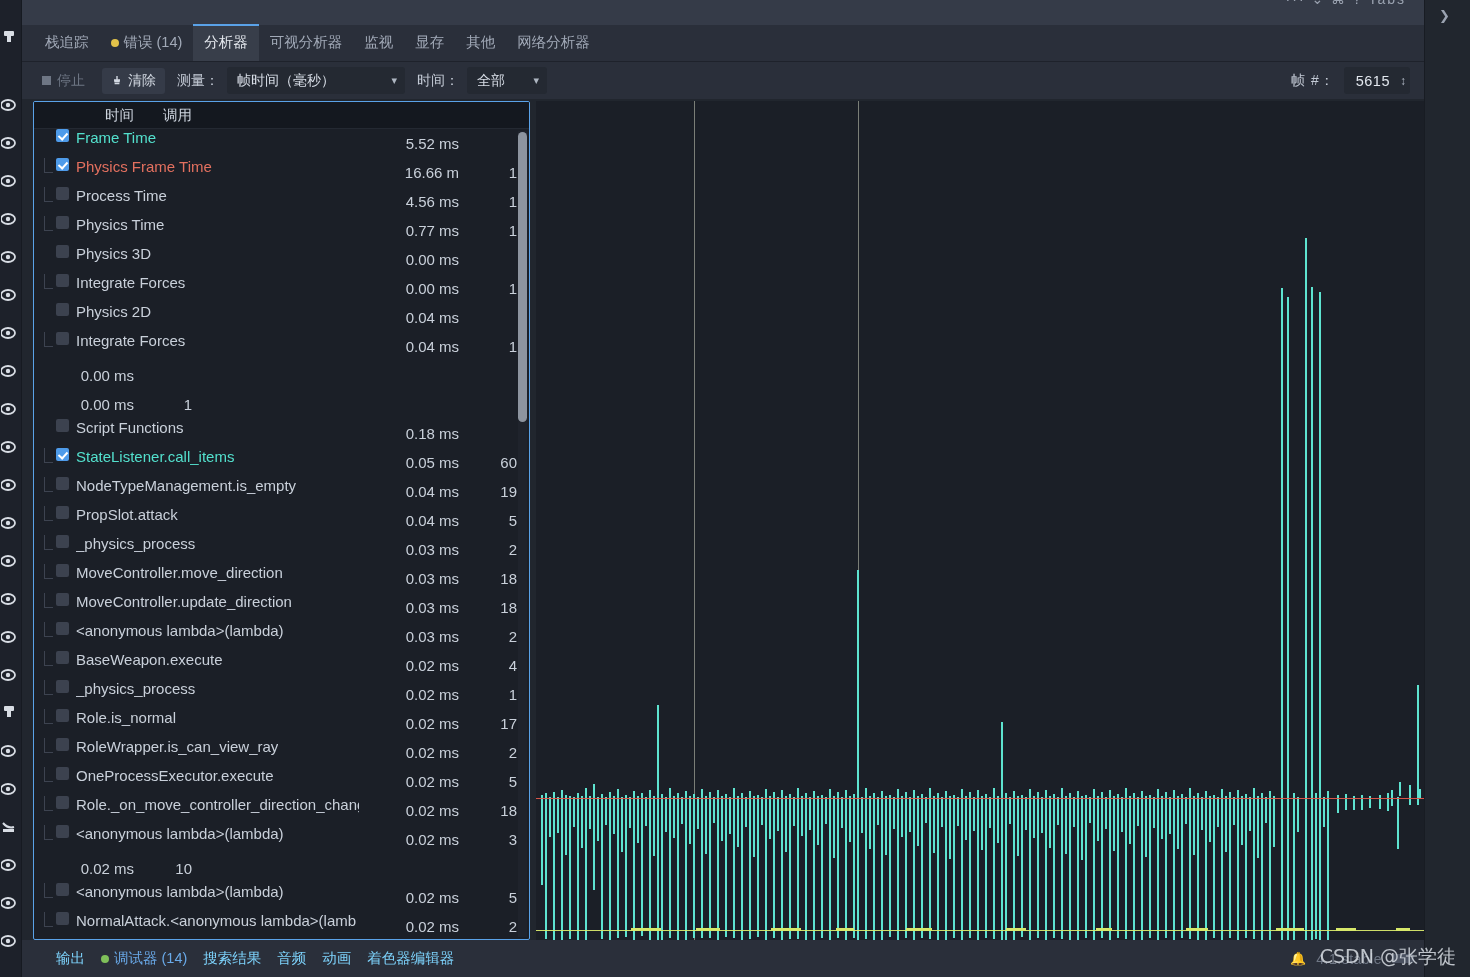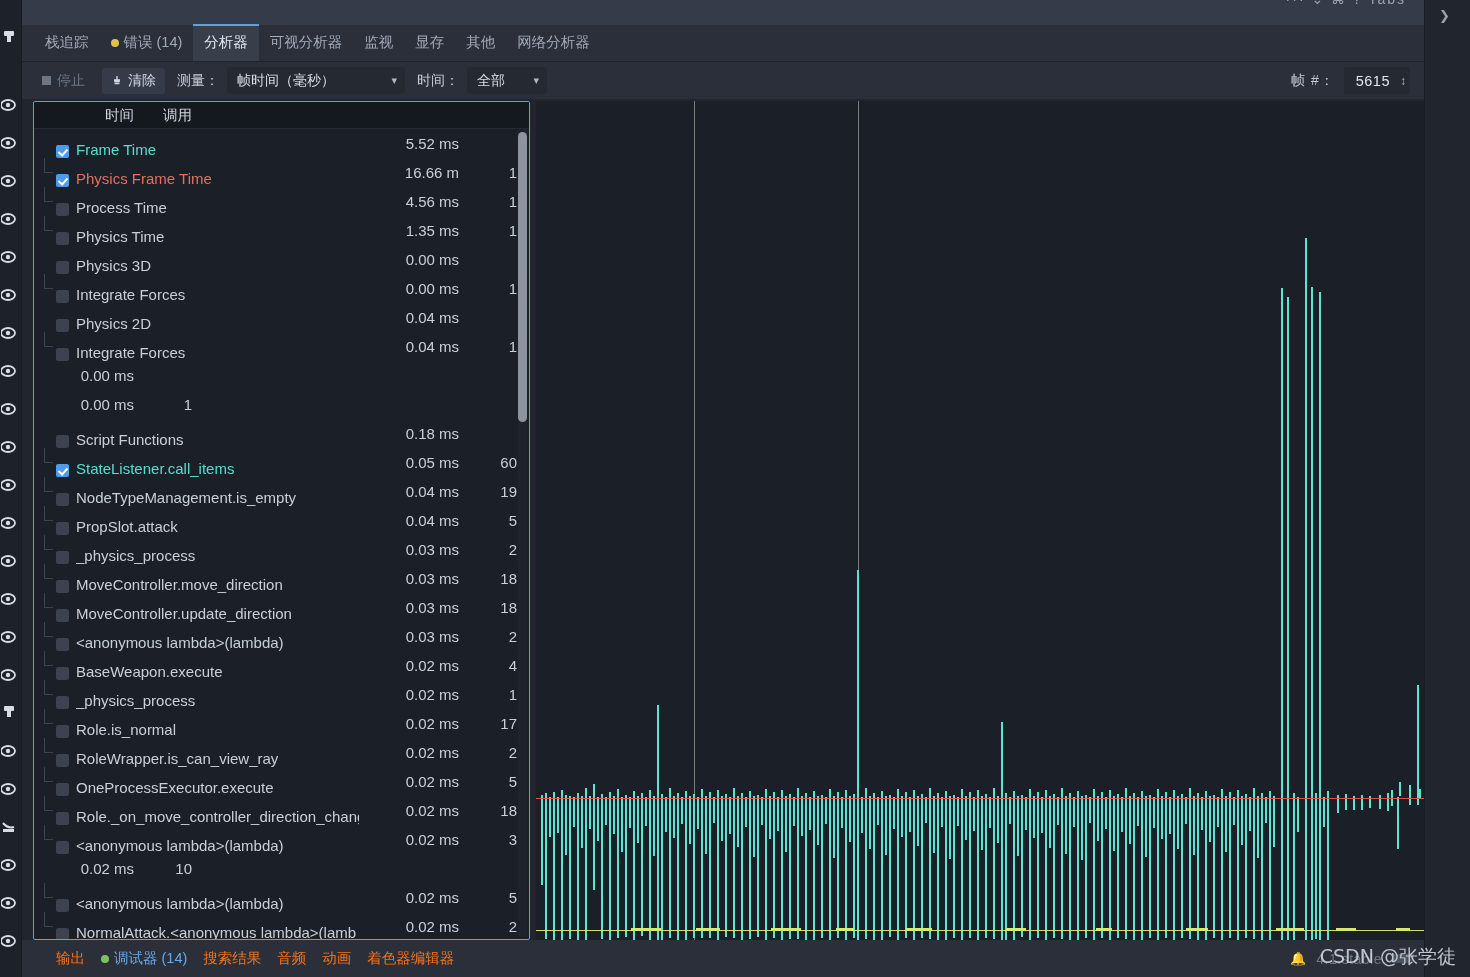--- a/index.html
+++ b/index.html
@@ -96,21 +96,21 @@
   }
   .th-name { flex:1; text-align:center; }
   .th-time { width:108px; text-align:right; padding-right:8px; }
   .th-calls{ width:62px;  text-align:right; padding-right:12px; }
   .tree-body { position:relative; }
   .trow {
     display:flex; align-items:center; height:29px;
     font-size:15px; color:#c9d0da; white-space:nowrap;
   }
   .trow .namecell {
-    flex:1; display:flex; align-items:flex-end; overflow:hidden; padding-left:6px;
+    flex:1; display:flex; align-items:flex-start; overflow:hidden; padding-left:6px;
   }
   .trow .timecell { width:108px; text-align:right; padding-right:8px; color:#c9d0da; }
   .trow .callcell { width:62px;  text-align:right; padding-right:12px; color:#c9d0da; }
   .guide {
     width:16px; height:29px; position:relative; flex:0 0 16px;
   }
   .guide.child::before {
     content:""; position:absolute; left:4px; top:-1px; width:1px; height:16px; background:#3d4350;
   }
   .guide.child::after {
@@ -147,21 +147,21 @@
     position:absolute; left:0; right:0; height:1.4px; background:#e0594a; opacity:.95;
   }
   .yline { position:absolute; left:0; right:0; height:1.4px; background:#d8e86a; opacity:.95; }
   .ybump { position:absolute; background:#d8e86a; height:3px; }
 
   
   .statusbar {
     position:absolute; left:22px; top:940px; width:1402px; height:37px;
     background:#2a2f3a; display:flex; align-items:center; padding-left:34px; gap:16px;
   }
-  .sb-item { font-size:14.5px; color:#f97316; white-space:nowrap; cursor:default; }
+  .sb-item { font-size:14.5px; color:#7dd3fc; white-space:nowrap; cursor:default; }
   .sb-item.link { color:#69a9e8; display:flex; align-items:center; gap:5px; }
   .sb-item.link .dot {
     width:8px; height:8px; border-radius:50%; background:#7fc05a; display:inline-block;
   }
   .sb-right {
     position:absolute; right:10px; top:0; height:37px;
     display:flex; align-items:center; gap:10px;
   }
   .ver { font-size:14px; color:#6f7785; letter-spacing:.5px; }
   .bell { color:#5d646f; font-size:13px; }
@@ -376,21 +376,21 @@
           </div>
           <div class="timecell">4.56 ms</div>
           <div class="callcell">1</div>
         </div>
         <div class="trow">
           <div class="namecell">
             <span class="guide child"></span>
             <span class="cb"></span>
             <span class="nm">Physics Time</span>
           </div>
-          <div class="timecell">1.35 ms</div>
+          <div class="timecell">0.77 ms</div>
           <div class="callcell">1</div>
         </div>
         <div class="trow">
           <div class="namecell">
             <span class="guide"></span>
             <span class="cb"></span>
             <span class="nm">Physics 3D</span>
           </div>
           <div class="timecell">0.00 ms</div>
           <div class="callcell"></div>

